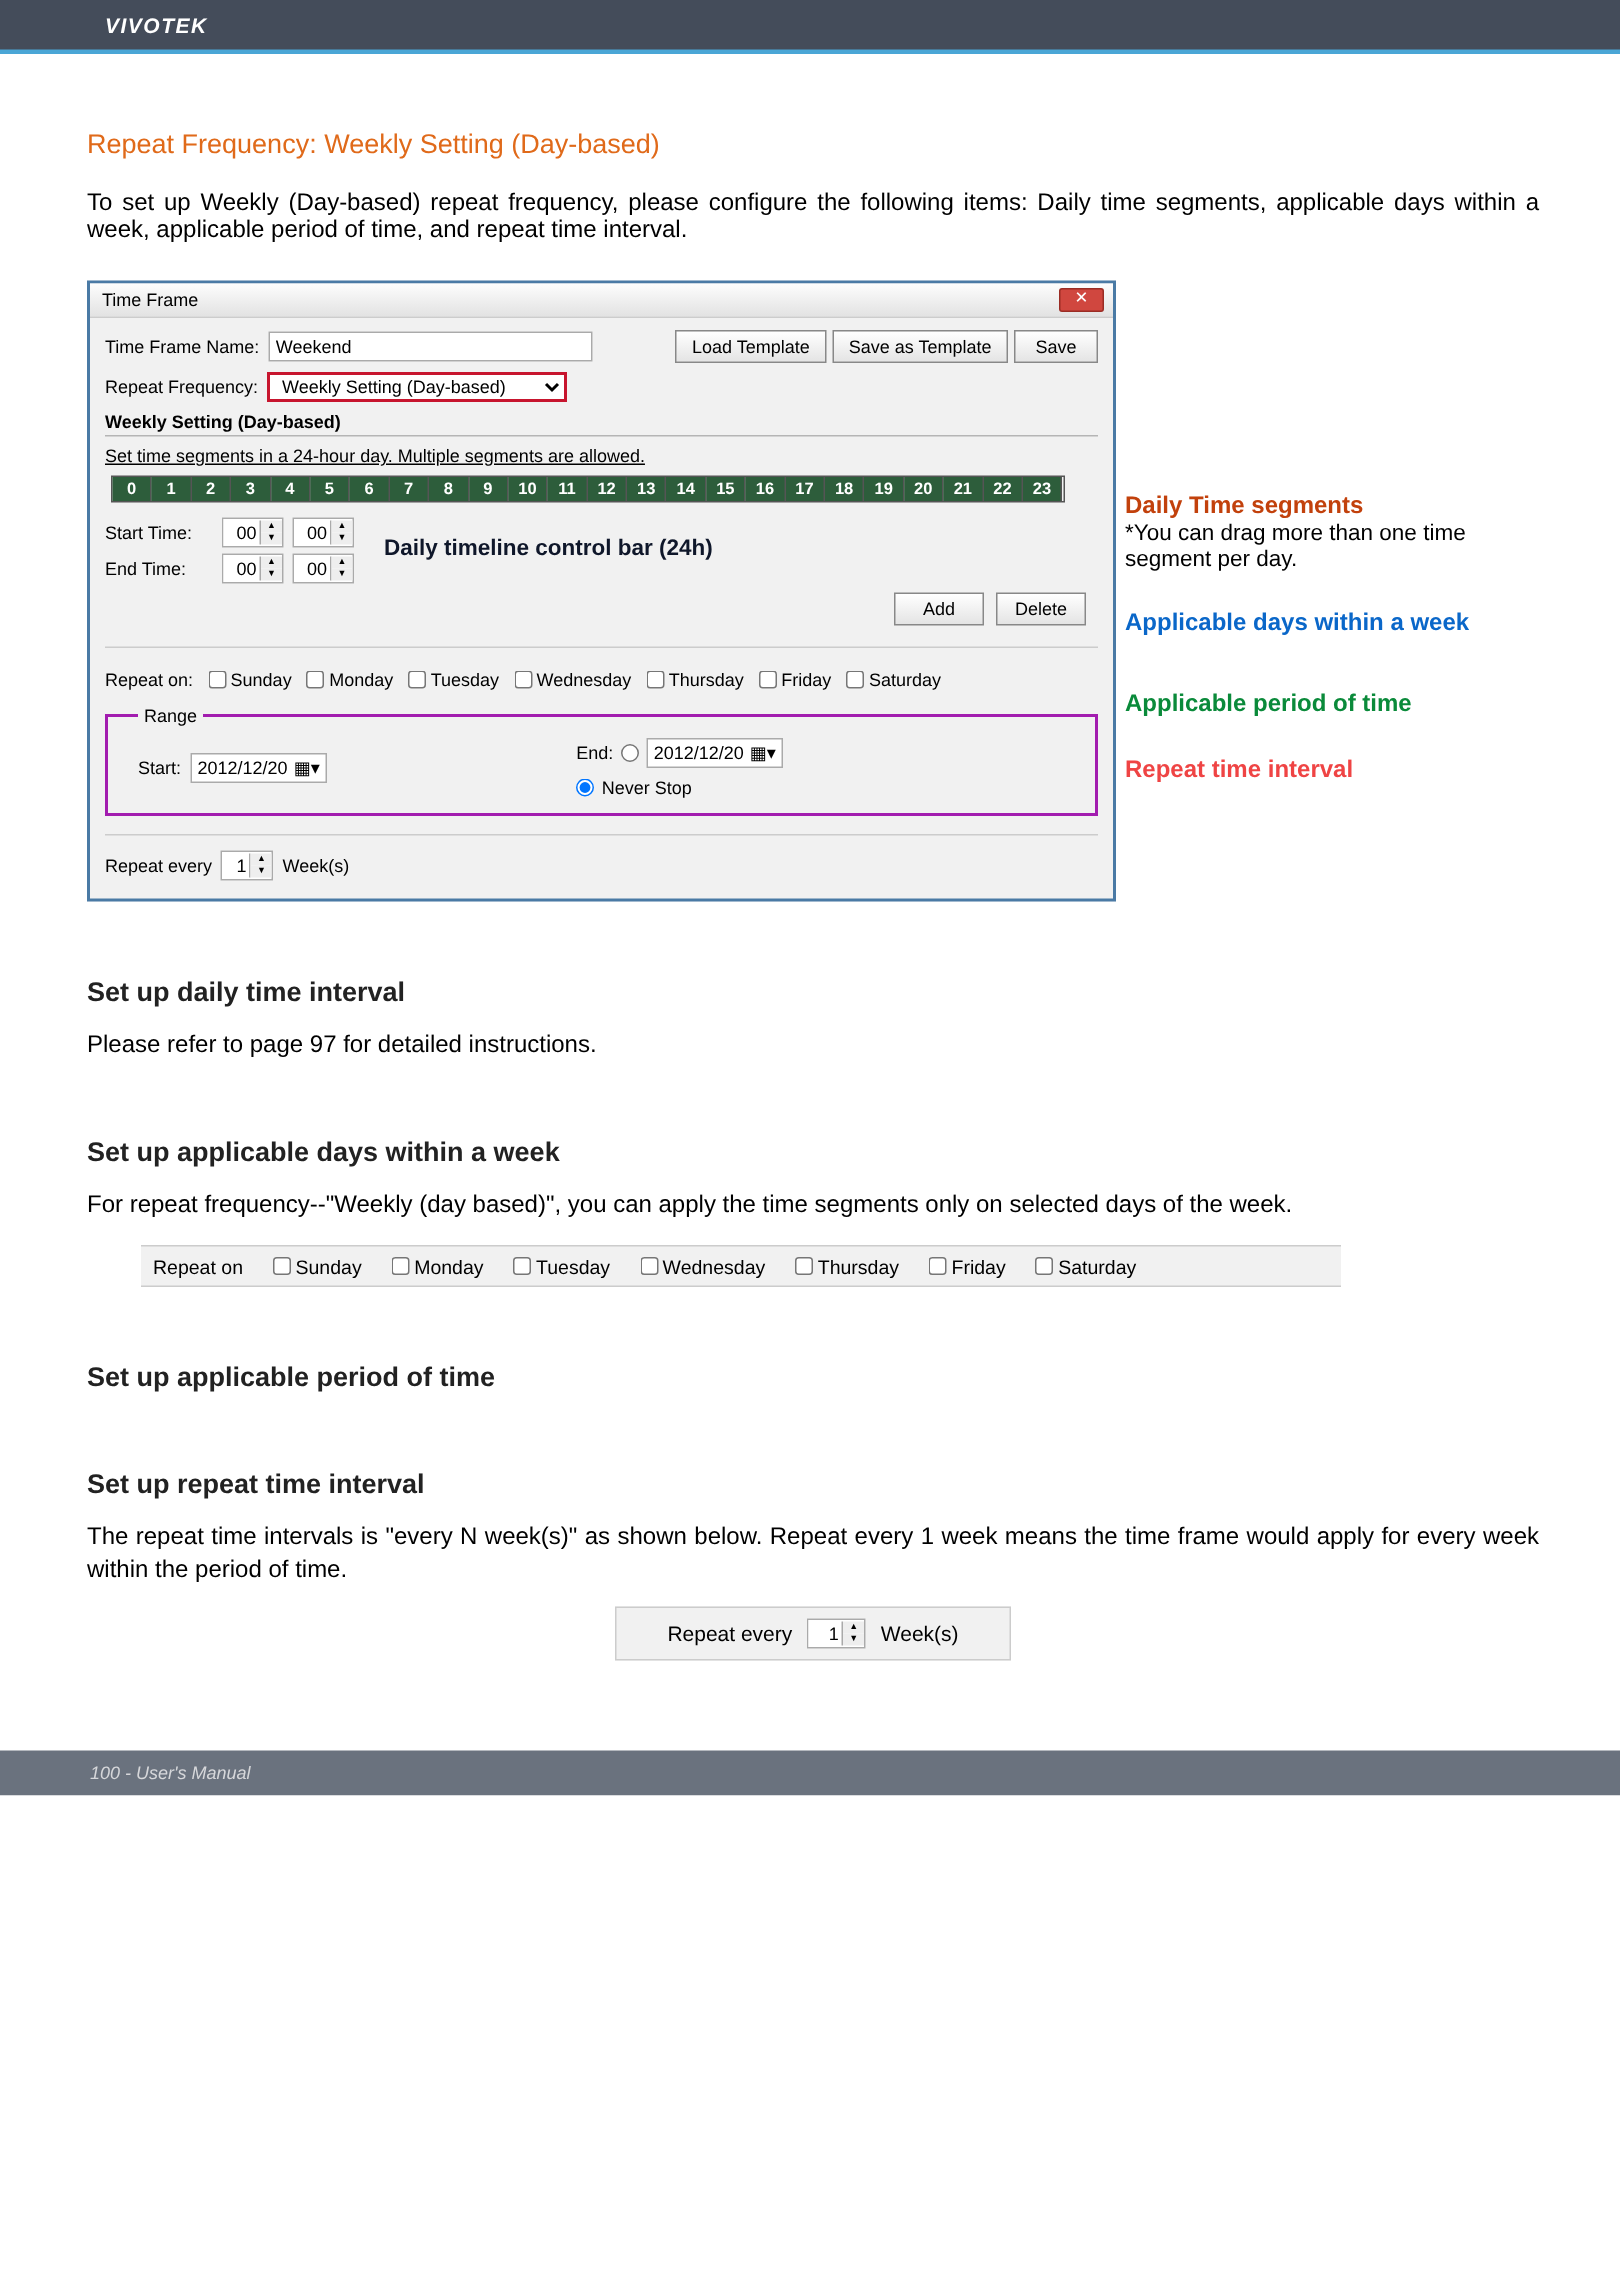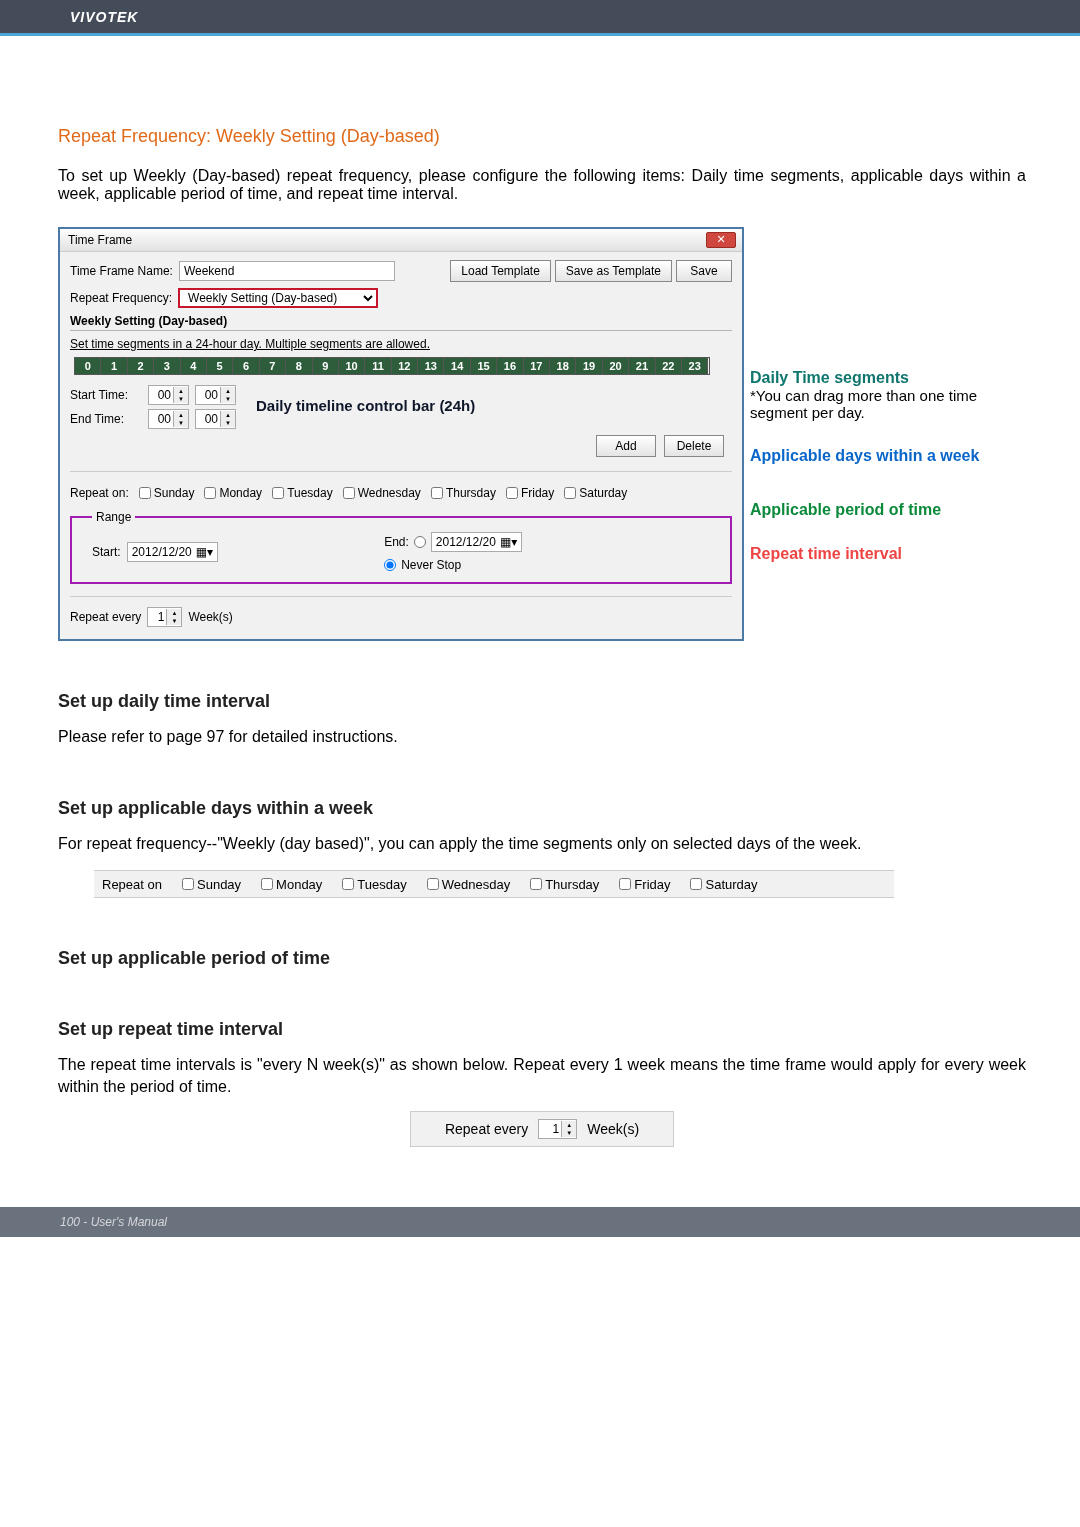--- a/index.html
+++ b/index.html
@@ -19,21 +19,20 @@
   }
   .header-bar .brand {
     color: #fff;
     font-weight: bold;
     font-size: 14px;
     font-style: italic;
     letter-spacing: 1px;
   }
   .page {
     padding: 30px 54px 0 58px;
-    margin-top: 40px;
   }
   .section-title-orange {
     color: #e06a1a;
     font-size: 18px;
     margin-top: 20px;
     margin-bottom: 20px;
   }
   .intro-text {
     font-size: 16px;
     text-align: justify;
@@ -163,21 +162,21 @@
     margin-top: 12px;
     padding-top: 10px;
     display: flex; align-items: center; gap: 6px;
   }
   
   .annotations {
     flex: 1;
     padding-top: 140px;
     font-size: 16px;
   }
-  .ann-title { font-weight: bold; color: #0f766e; margin-top: 2px; }
+  .ann-title { font-weight: bold; color: #c2410c; margin-top: 2px; }
   .ann-sub { font-size: 15px; }
   .ann-block { margin-bottom: 26px; }
   .ann-green { color: #0a8a3a; font-weight: bold; }
   .ann-red { color: #ef4444; font-weight: bold; }
   
   .h2-grey {
     color: #222;
     font-weight: bold;
     font-size: 18px;
     margin-top: 50px;

